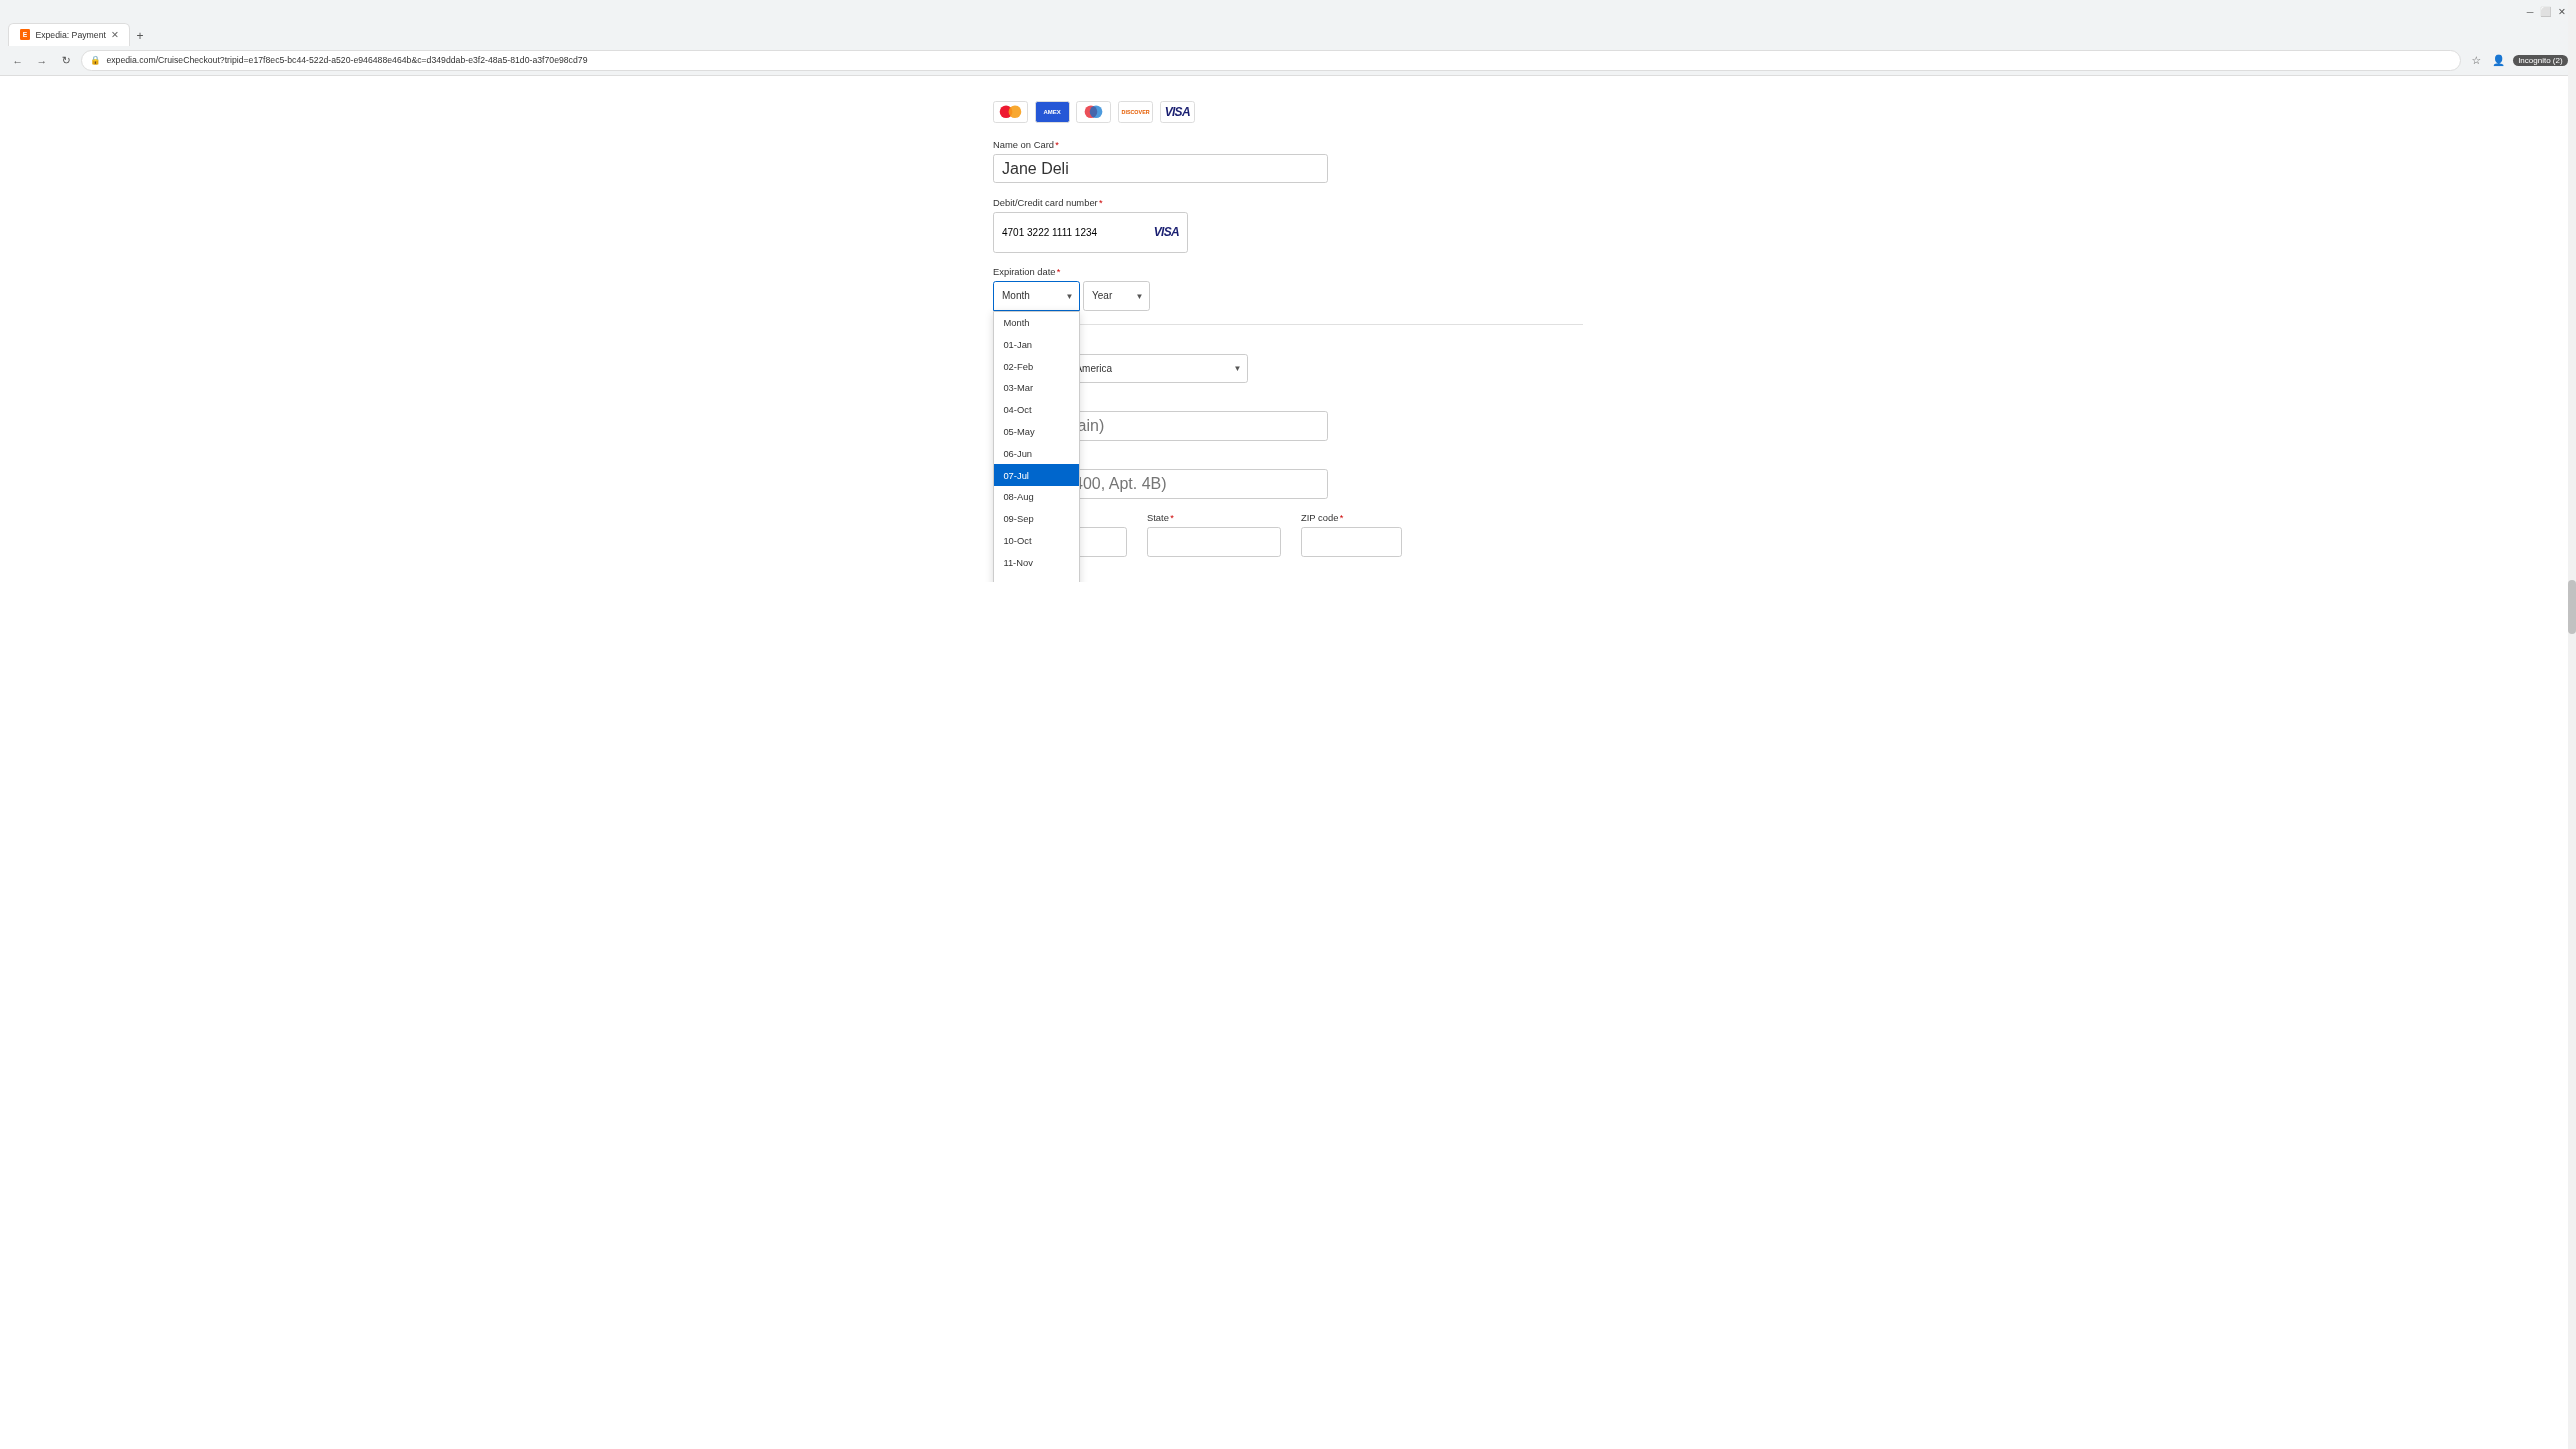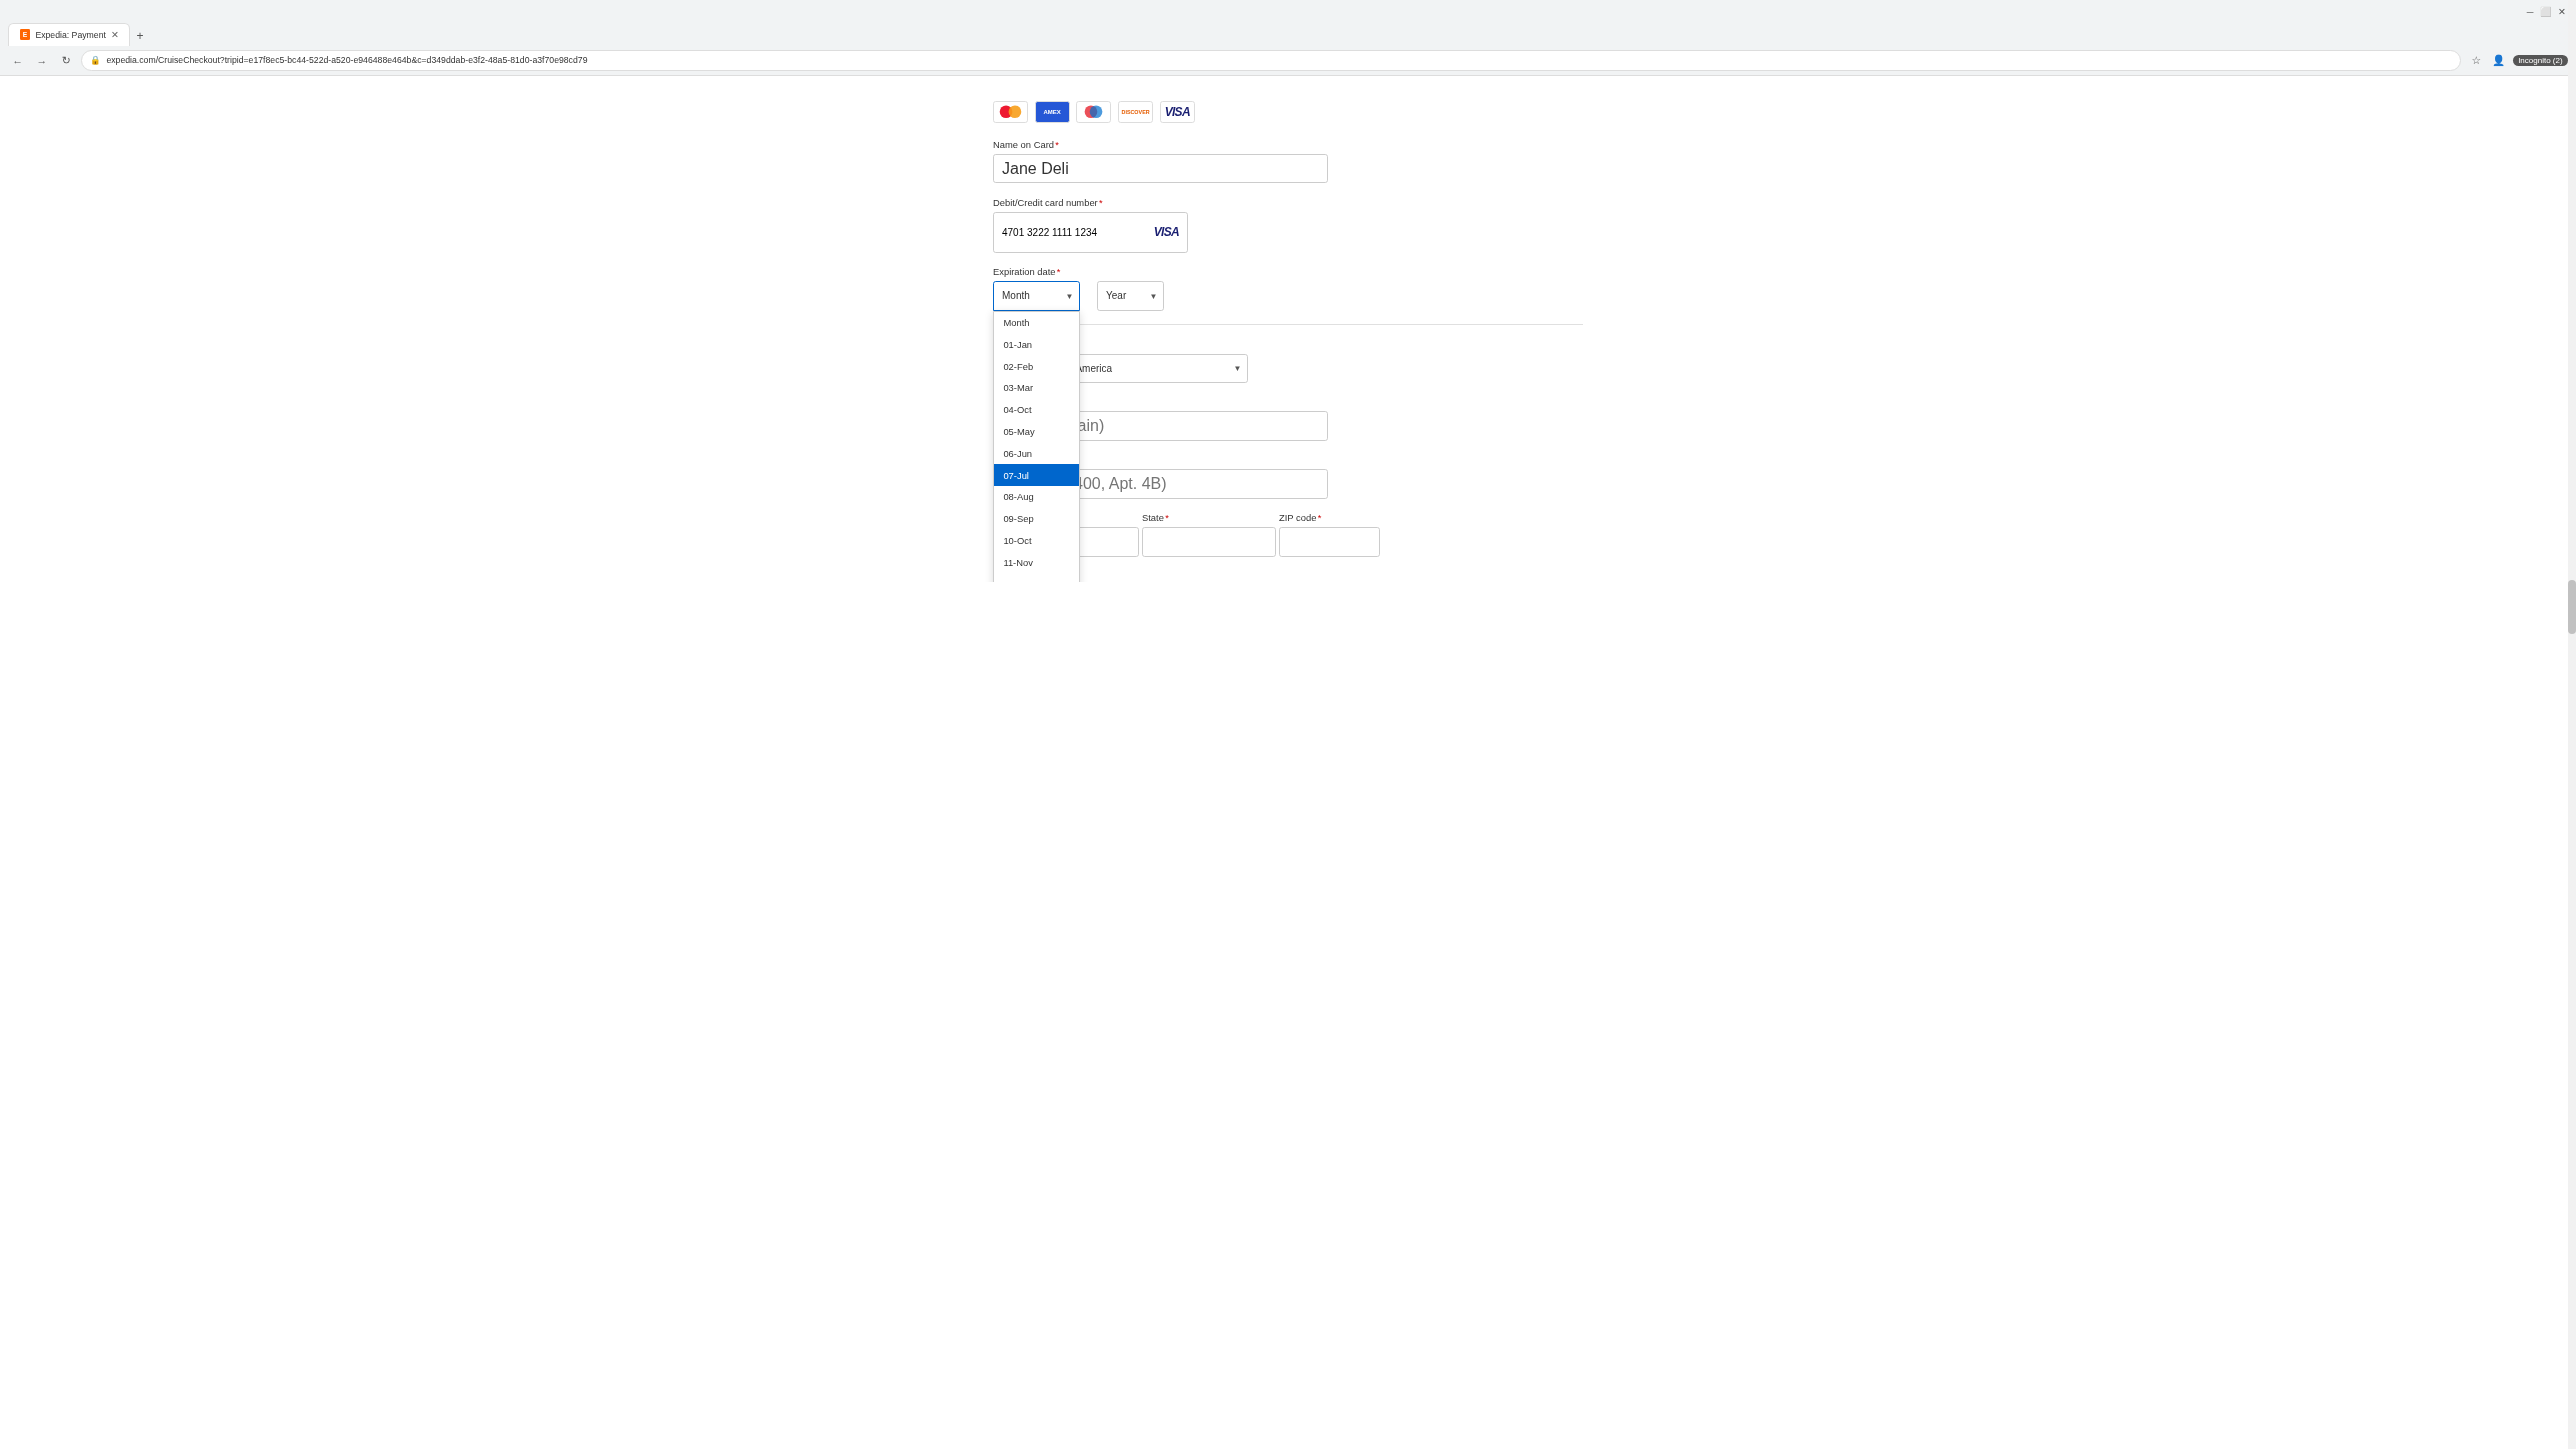--- a/index.html
+++ b/index.html
@@ -230,21 +230,21 @@
       font-size: 12px;
       font-weight: 900;
       font-style: italic;
       color: #1a1f71;
       letter-spacing: -0.7px;
     }
 
     
     .expiration-row {
       display: flex;
-      gap: 17px;
+      gap: 3px;
       align-items: center;
       position: relative;
     }
     .select-wrapper {
       position: relative;
       display: inline-block;
     }
     .select-wrapper select {
       appearance: none;
       -webkit-appearance: none;
@@ -325,23 +325,22 @@
       right: 6.7px;
       top: 50%;
       transform: translateY(-50%);
       pointer-events: none;
       color: #555;
       font-size: 8px;
     }
 
     .bottom-fields {
       display: flex;
-      gap: 3px;
+      gap: 20px;
       align-items: flex-end;
-      padding-left: 12px;
     }
     .bottom-field {
       display: flex;
       flex-direction: column;
     }
 
     
     .scrollbar-track {
       position: fixed;
       right: 0;

